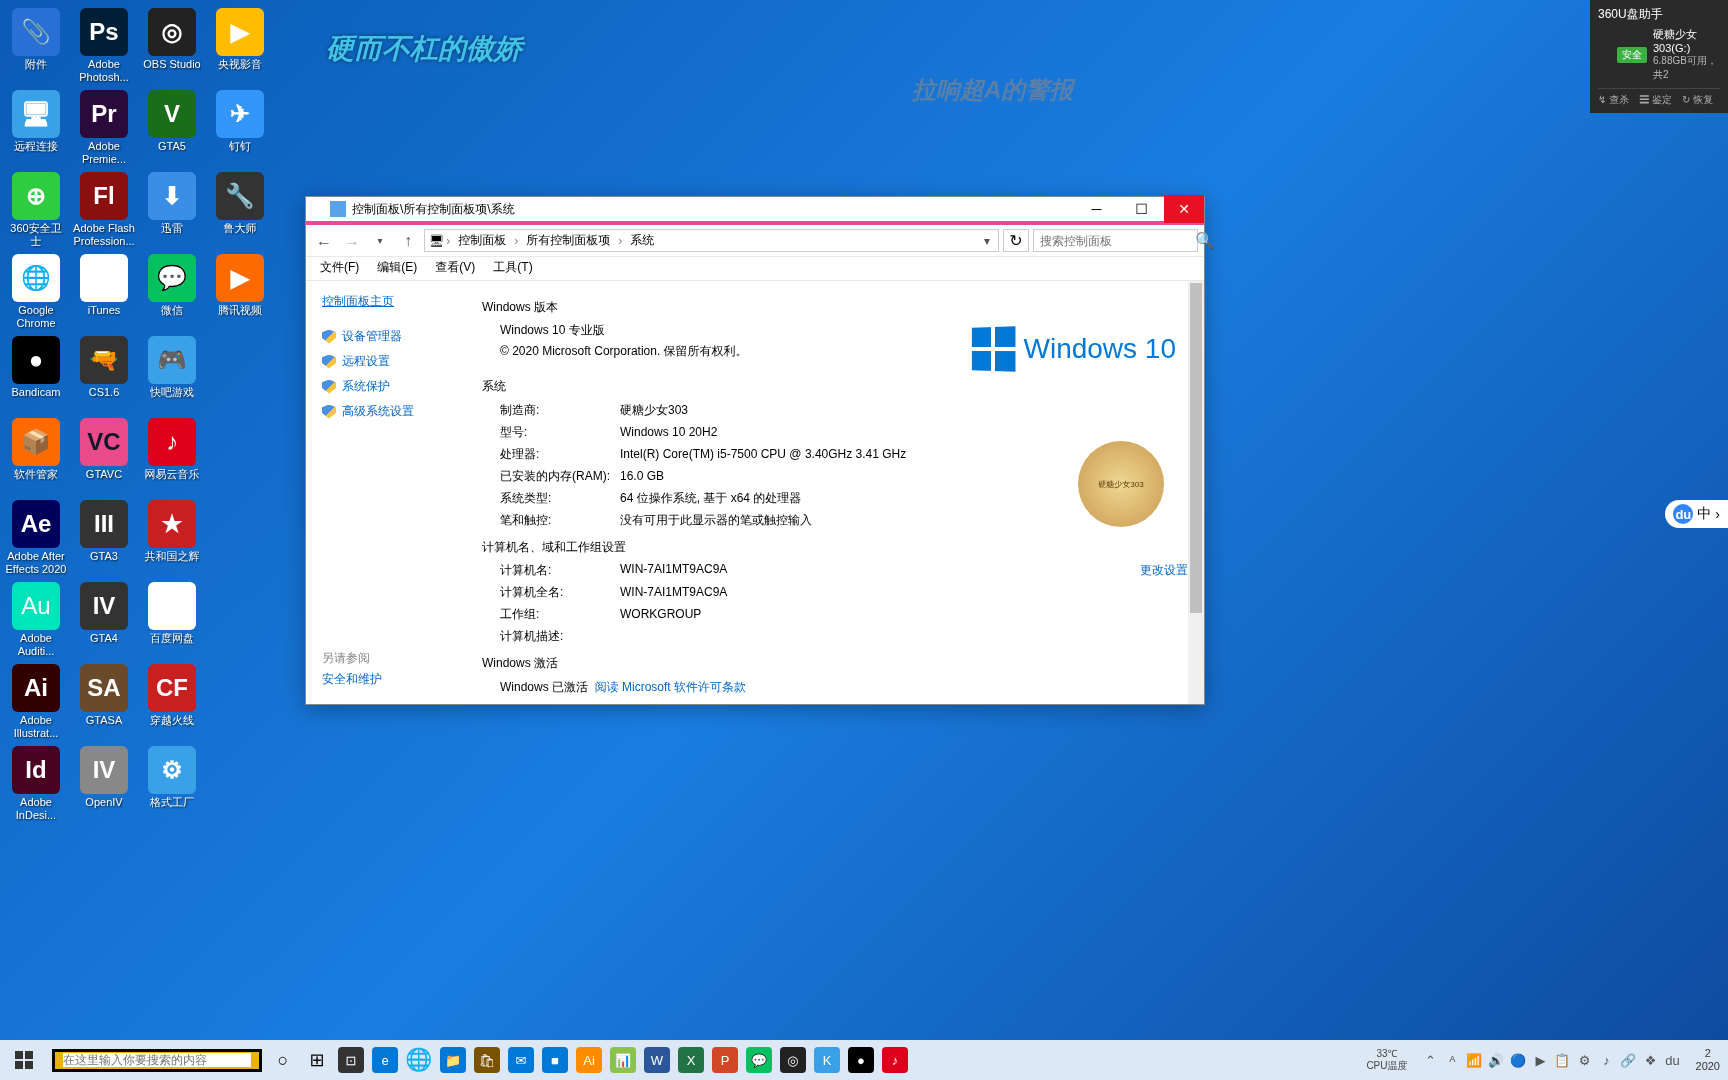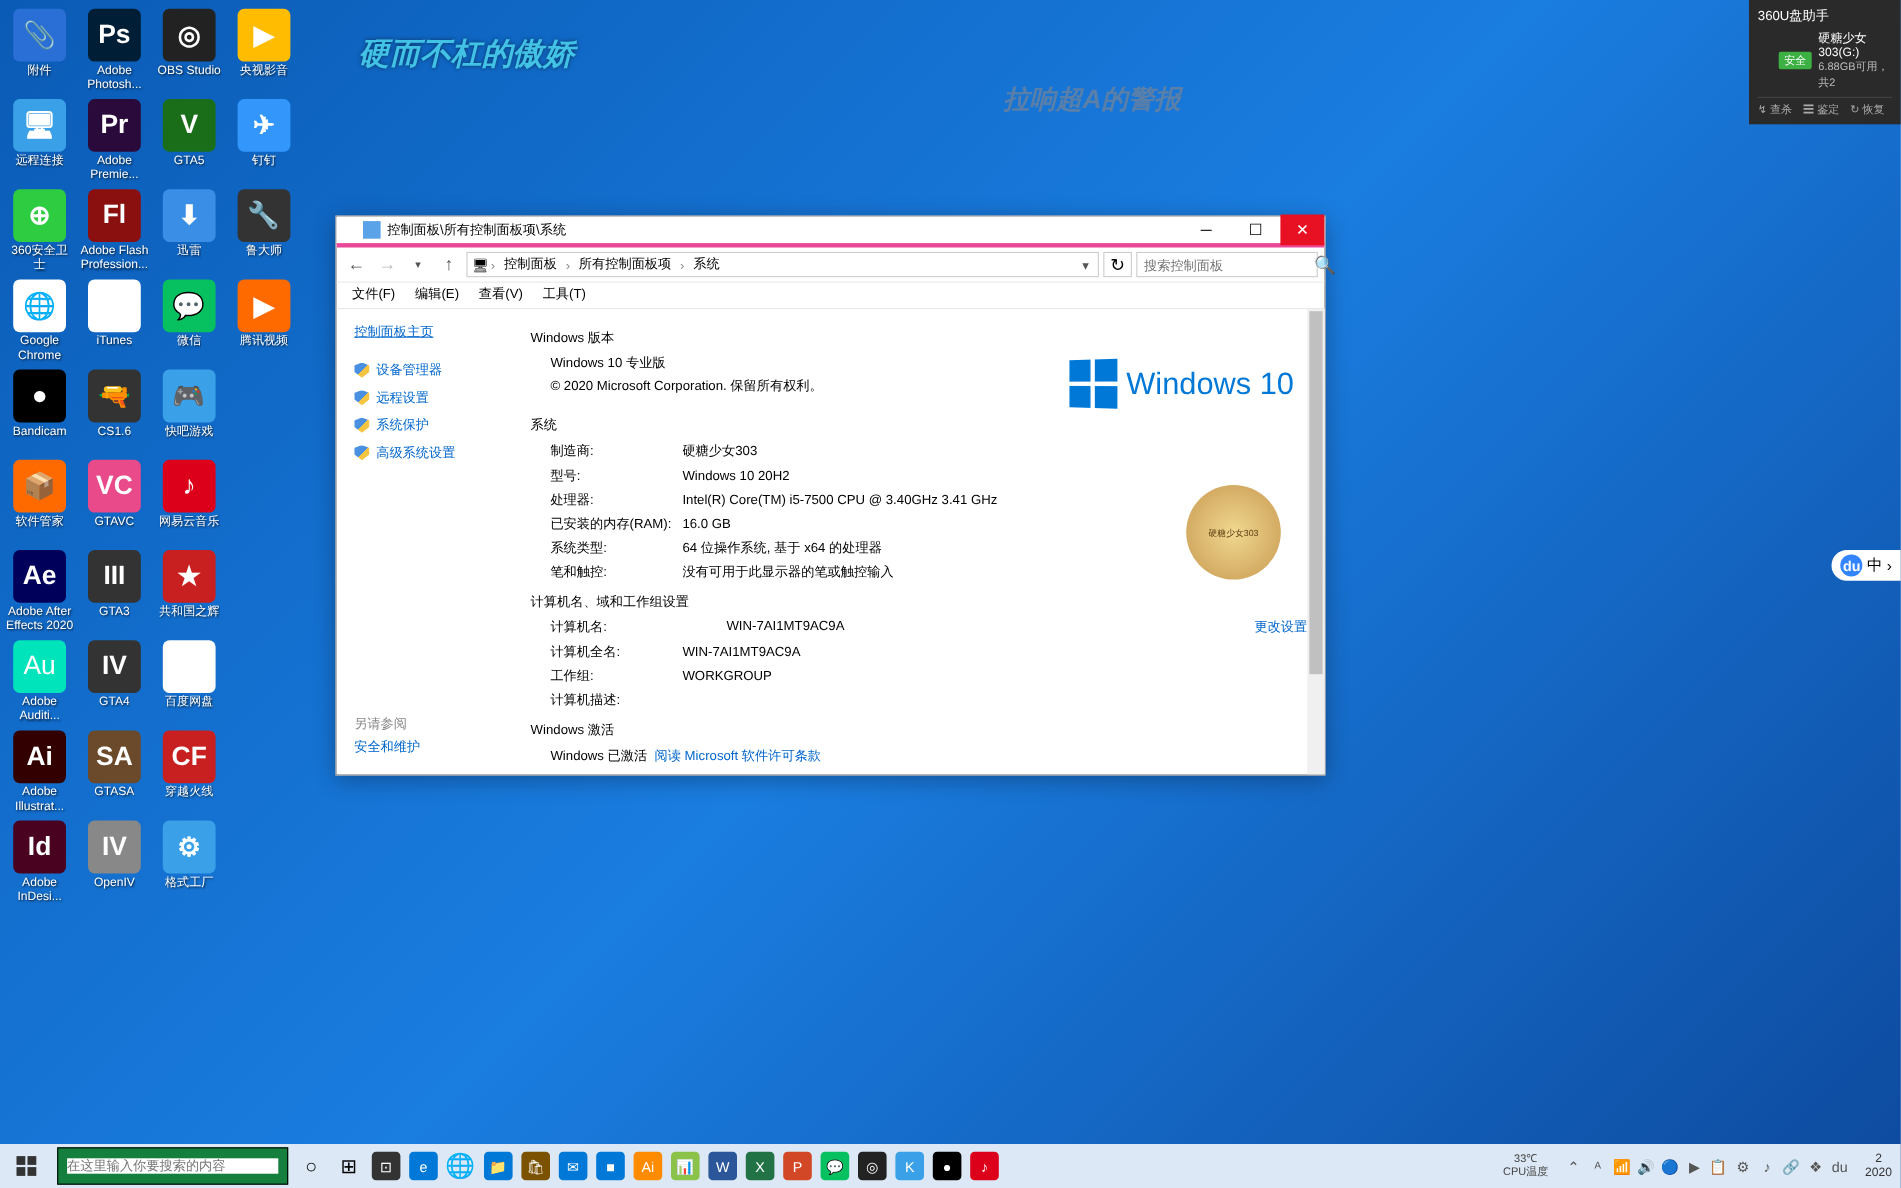--- a/index.html
+++ b/index.html
@@ -64,32 +64,32 @@
 .row { display: flex; margin-bottom: 4px; line-height: 18px; }
 .row .k { width: 120px; color: #000; }
 .row .v { flex: 1; color: #000; }
 .copyright { padding-left: 18px; margin-bottom: 4px; }
 .winlogo { position: absolute; right: 28px; top: 46px; display: flex; align-items: center; gap: 8px; color: #0078d7; }
 .winlogo .sq { width: 44px; height: 44px; display: grid; grid-template-columns: 1fr 1fr; grid-template-rows: 1fr 1fr; gap: 4px; transform: perspective(100px) rotateY(-8deg); }
 .winlogo .sq div { background: #0078d7; }
 .winlogo .wt { font-size: 28px; font-weight: 400; }
 .oem-logo { position: absolute; right: 40px; top: 160px; width: 86px; height: 86px; border-radius: 50%; background: radial-gradient(circle, #f0d890, #c89850); display: flex; align-items: center; justify-content: center; font-size: 8px; color: #5a3a10; overflow: hidden; }
 .link-action { color: #0066cc; cursor: pointer; display: flex; align-items: center; gap: 4px; }
-.row2 { display: flex; margin-bottom: 4px; gap: 40px; }
+.row2 { display: flex; margin-bottom: 4px; }
 .row2 .k { width: 120px; }
 .row2 .v { flex: 1; }
 .scrollbar { position: absolute; right: 0; top: 0; bottom: 0; width: 16px; background: #f0f0f0; }
 .scrollbar .thumb { position: absolute; top: 2px; left: 2px; right: 2px; height: 330px; background: #c0c0c0; }
 
 
 .taskbar { position: absolute; bottom: 0; left: 0; right: 0; height: 40px; background: #dce8f5; display: flex; align-items: center; }
 .start { width: 48px; height: 40px; display: flex; align-items: center; justify-content: center; cursor: pointer; }
 .start .wlogo { width: 18px; height: 18px; display: grid; grid-template-columns: 1fr 1fr; gap: 2px; }
 .start .wlogo div { background: #333; }
-.searchbox { width: 210px; height: 34px; background: #15803d; border: 1px solid #000000; display: flex; align-items: center; padding: 0 8px; margin: 0 4px; }
+.searchbox { width: 210px; height: 23px; background: #eab308; border: 3px solid #000000; display: flex; align-items: center; padding: 0 8px; margin: 0 4px; }
 .searchbox input { border: none; outline: none; flex: 1; font-size: 12px; color: #777; }
 .tbicon { width: 34px; height: 40px; display: flex; align-items: center; justify-content: center; cursor: pointer; font-size: 18px; }
 .tbicon .box { width: 26px; height: 26px; border-radius: 4px; display: flex; align-items: center; justify-content: center; font-size: 13px; color: #fff; }
 .temp-widget { display: flex; flex-direction: column; align-items: center; justify-content: center; font-size: 10px; color: #444; padding: 0 8px; line-height: 12px; }
 .tray { display: flex; align-items: center; gap: 4px; padding: 0 6px; }
 .tray .ti { width: 18px; height: 18px; display: flex; align-items: center; justify-content: center; font-size: 13px; color: #555; cursor: pointer; }
 .clock { font-size: 11px; color: #333; text-align: center; padding: 0 8px; line-height: 13px; }
 .spacer { flex: 1; }
 </style>
 </head>
@@ -172,21 +172,21 @@
       <div class="dicon">
         <div class="ico" style="background:#3aa0e8;color:#fff;font-weight:bold">🎮</div>
         <div class="lbl">快吧游戏</div>
       </div>
       <div style="visibility: hidden;"></div>
       <div class="dicon">
         <div class="ico" style="background:#ff6a00;color:#fff;font-weight:bold">📦</div>
         <div class="lbl">软件管家</div>
       </div>
       <div class="dicon">
-        <div class="ico" style="background:#e84a8a;color:#ffffff;font-weight:bold">VC</div>
+        <div class="ico" style="background:#e84a8a;color:#0f172a;font-weight:bold">VC</div>
         <div class="lbl">GTAVC</div>
       </div>
       <div class="dicon">
         <div class="ico" style="background:#dd001b;color:#fff;font-weight:bold">♪</div>
         <div class="lbl">网易云音乐</div>
       </div>
       <div style="visibility: hidden;"></div>
       <div class="dicon">
         <div class="ico" style="background:#00005b;color:#fff;font-weight:bold">Ae</div>
         <div class="lbl">Adobe After Effects 2020</div>

